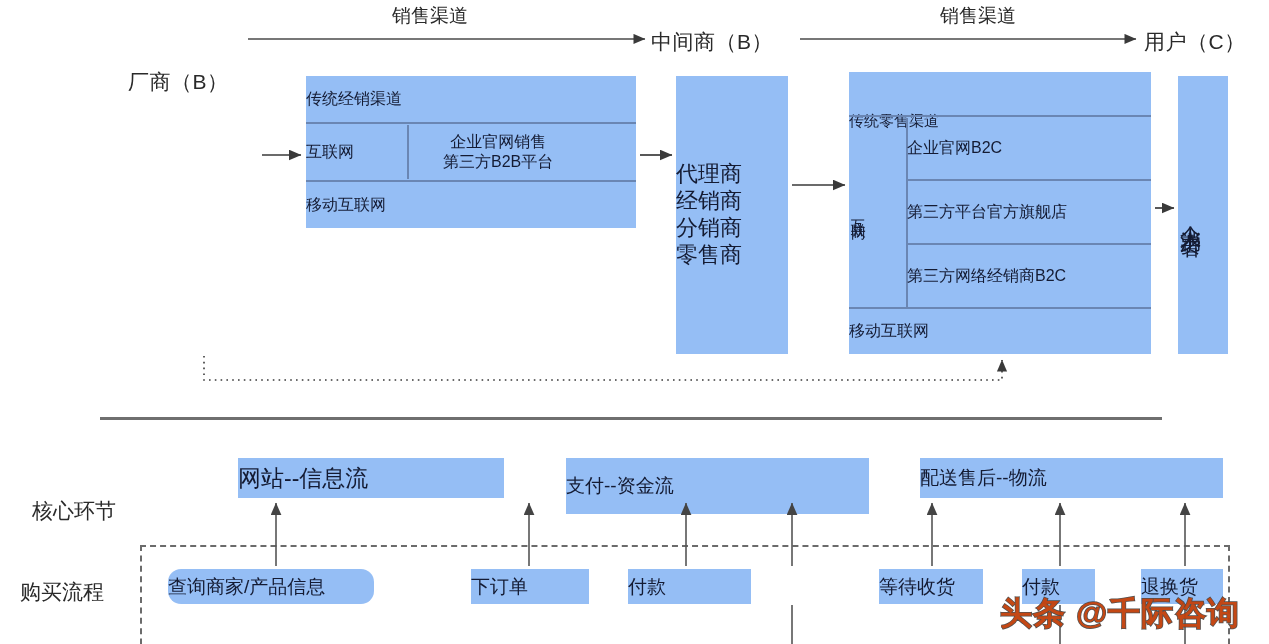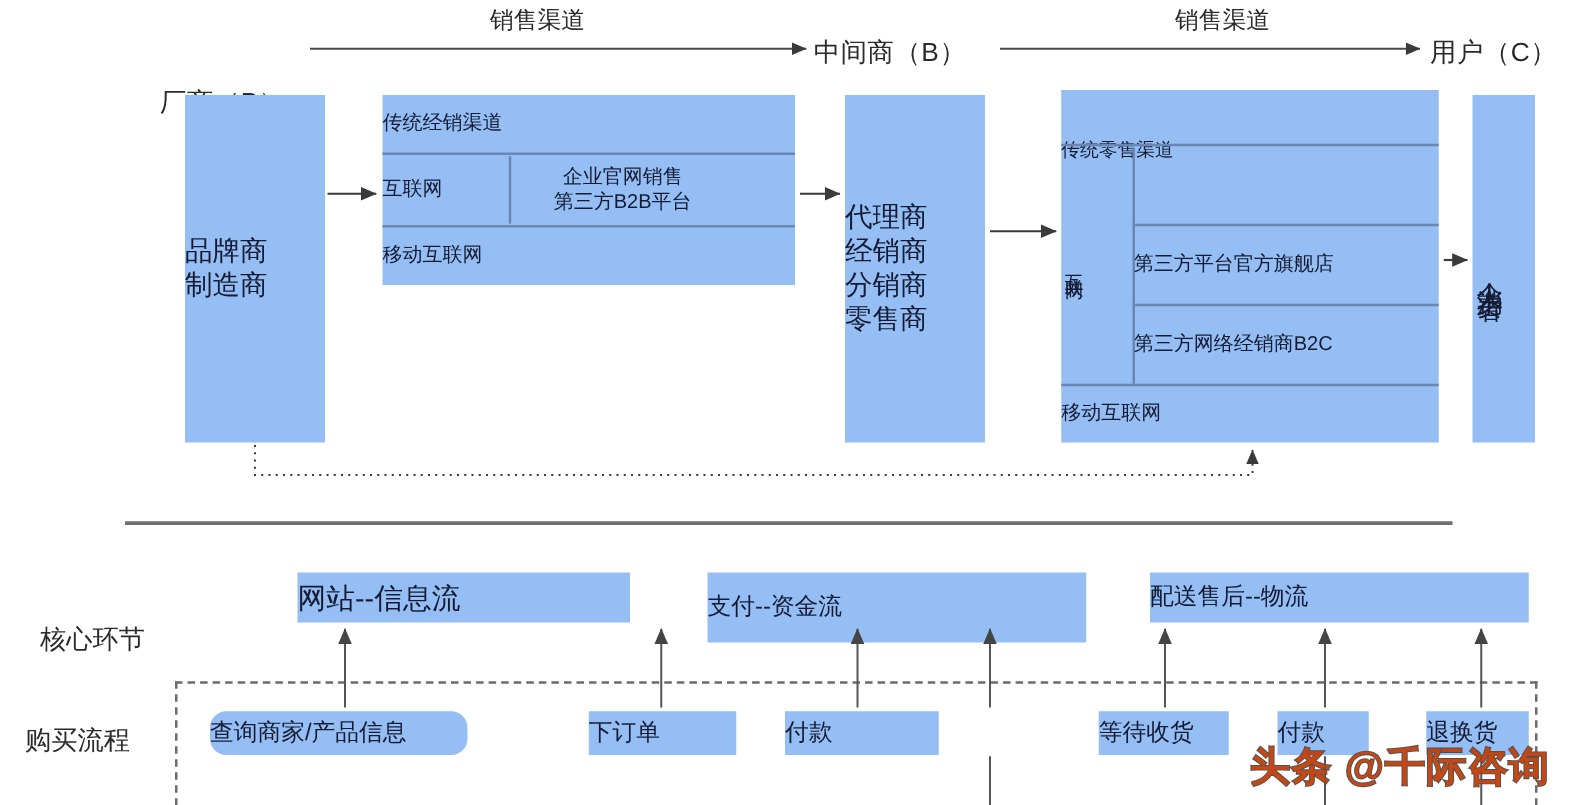--- a/index.html
+++ b/index.html
@@ -93,26 +93,20 @@
   <div class="abs tier" style="left:128px;top:28px;margin-top:40px;">厂商（B）</div>
 
   <div class="abs tier" style="left:651px;top:28px;">中间商（B）</div>
 
   <div class="abs tier" style="left:1144px;top:28px;">用户（C）</div>
 
   <div class="abs chanlabel" style="left:330px;top:3px;width:200px;">销售渠道</div>
 
   <div class="abs chanlabel" style="left:878px;top:3px;width:200px;">销售渠道</div>
 
-  <div class="abs blk" style="left:148px;top:76px;width:112px;height:278px;font-size:22px;">
-    <div>
-      <div>品牌商</div>
-      <div>制造商</div>
-    </div>
-  </div>
 
   <div class="abs grp" style="left:306px;top:76px;width:330px;height:152px;">
 
     <div class="abs blk" style="left:0;top:0;width:330px;height:46px;font-size:16px;background:transparent;">
       <span>传统经销渠道</span>
     </div>
     <div class="abs divline" style="left:0;top:46px;width:330px;height:1.5px;"></div>
 
     <div class="abs blk" style="left:0;top:47px;width:101px;height:57px;font-size:16px;background:transparent;">
       <span>互联网</span>
@@ -147,20 +141,23 @@
     <div class="abs blk" style="left:0;top:0;width:302px;height:43px;font-size:15px;background:transparent;margin-top:28px;">
       <span>传统零售渠道</span>
     </div>
     <div class="abs divline" style="left:0;top:43px;width:302px;height:1.5px;"></div>
 
     <div class="abs blk" style="left:0;top:44px;width:57px;height:192px;font-size:15px;background:transparent;">
       <span class="vert">互联网</span>
     </div>
     <div class="abs divline" style="left:57px;top:46px;width:1.5px;height:189px;"></div>
 
+    <div class="abs blk" style="left:58px;top:44px;width:244px;height:63px;font-size:16px;background:transparent;">
+      <span>企业官网B2C</span>
+    </div>
     <div class="abs divline" style="left:58px;top:107px;width:244px;height:1.5px;"></div>
 
     <div class="abs blk" style="left:58px;top:108px;width:244px;height:63px;font-size:16px;background:transparent;">
       <span>第三方平台官方旗舰店</span>
     </div>
     <div class="abs divline" style="left:58px;top:171px;width:244px;height:1.5px;"></div>
 
     <div class="abs blk" style="left:58px;top:172px;width:244px;height:63px;font-size:16px;background:transparent;">
       <span>第三方网络经销商B2C</span>
     </div>

